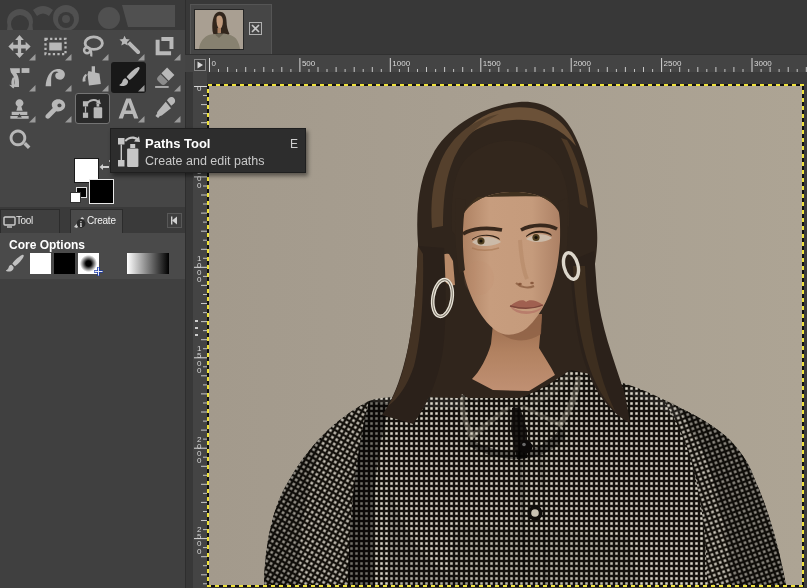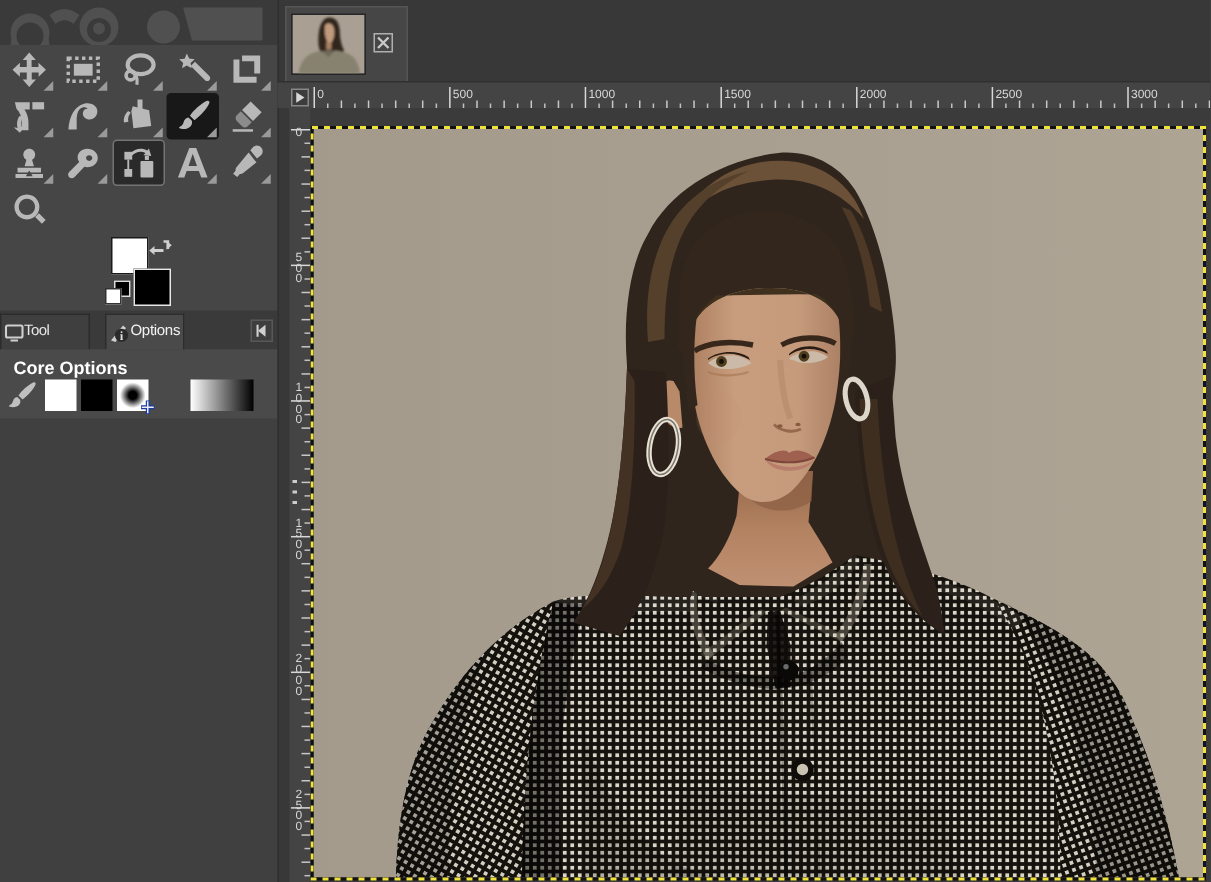--- a/index.html
+++ b/index.html
@@ -280,21 +280,21 @@
         <rect x="1" y="2" width="11" height="8" rx="1" fill="none" stroke="#cfcfcf" stroke-width="1.4"></rect>
         <path d="M4 12 h5" stroke="#cfcfcf" stroke-width="1.4"></path>
       </svg>
 <span style="margin-left:15px;letter-spacing:-0.4px">Tool Options</span></div>
 <div class="abs" style="left:70px;top:209px;width:53px;height:24px;background:#4a4a4a;border:1px solid #2c2c2c;border-bottom:none;box-sizing:border-box;color:#f2f2f2;font-size:10px;line-height:22px;">
 <svg style="position:absolute;left:1px;top:4px" width="15" height="15" viewBox="0 0 15 15">
         <path d="M2 13 L10 3 l2 1.6 L5 14 Z" fill="#cfcfcf"></path>
         <circle cx="9" cy="9.5" r="4.4" fill="#2a2a2a"></circle>
         <text x="9" y="12.6" font-size="8.5" font-weight="bold" fill="#dcdcdc" text-anchor="middle" font-family="Liberation Serif">i</text>
       </svg>
-<span style="margin-left:16px;letter-spacing:-0.2px">Options</span></div>
+<span style="margin-left:16px;letter-spacing:-0.2px">Create</span></div>
 <div class="abs" style="left:167px;top:213px;width:15px;height:15px;background:#3e3e3e;border:1px solid #585858;box-sizing:border-box">
       <svg style="display:block" width="13" height="13">
         <path d="M9 2.5 V10.5 L4 6.5 Z" fill="#d0d0d0"></path>
         <rect x="3" y="2.5" width="1.4" height="8" fill="#d0d0d0"></rect>
       </svg>
     </div>
 <div class="abs" style="left:0;top:233px;width:185px;height:46px;background:#4a4a4a"></div>
 <div class="abs" style="left:9px;top:238px;color:#fff;font-weight:bold;font-size:12px">Core Options</div>
 <svg class="abs" style="left:3px;top:253px" width="22" height="22" viewBox="0 0 24 24">
       <path d="M20.8 2.2 c-3.2 1.4 -8.2 5.8 -10.6 9.4 l2.9 2.9 c3.6 -2.4 8 -7.4 9.4 -10.6 c.6 -1.4 -.3 -2.3 -1.7 -1.7 Z M9.2 12.8 c-1.5 .3 -2.6 1.3 -3 2.8 c-.4 1.4 -1 2.3 -2.2 2.9 c-1 .5 -1 1 .1 1.4 c2.5 .8 5.3 .1 6.7 -1.7 c.9 -1.2 1 -2.5 .4 -3.6 Z" fill="#c0c0c0"></path>
@@ -506,12 +506,27 @@
 <div class="abs" style="left:207px;top:72px;width:600px;height:516px;background:#3b3b3b"></div>
 <svg class="abs" style="left:209px;top:86px" width="593" height="499" viewBox="0 0 593 499">
       <use href="#photo"></use>
     </svg>
 <svg class="abs" style="left:207px;top:84px" width="600" height="504">
       <g fill="none">
         <rect x="1" y="1" width="595" height="501" stroke="#111" stroke-width="2"></rect>
         <rect x="1" y="1" width="595" height="501" stroke="#efe23b" stroke-width="2" stroke-dasharray="4 4"></rect>
       </g>
     </svg>
+<div class="abs" style="left:110px;top:128px;width:196px;height:45px;background:#2d2d2d;border:1px solid #1f1f1f;box-sizing:border-box;box-shadow:2px 3px 4px rgba(0,0,0,0.45);z-index:50">
+<svg style="position:absolute;left:6px;top:5px" width="25" height="34" viewBox="0 0 25 34">
+<g fill="#c6c6c6">
+<rect x="1" y="4" width="6.5" height="6.5"></rect>
+<rect x="1" y="26" width="6.5" height="6.5"></rect>
+<rect x="3.6" y="10.5" width="1.4" height="15.5"></rect>
+<path d="M7.5 6.5 C 11 2 17 1.5 20.5 4 L 22 2.2 L 23 8 L 17 7.4 L 18.6 5.6 C 15.8 3.8 11.5 4.6 9 7.8 Z"></path>
+<rect x="13.2" y="10" width="5" height="4"></rect>
+<path d="M11 14.5 h9.5 c.5 0 .9 .4 .9 .9 v16.7 c0 .5 -.4 .9 -.9 .9 H11 c-.5 0 -.9 -.4 -.9 -.9 V15.4 c0 -.5 .4 -.9 .9 -.9 Z"></path>
+</g>
+      </svg>
+<div style="position:absolute;left:34px;top:7px;color:#fff;font-weight:bold;font-size:13px">Paths Tool</div>
+<div style="position:absolute;right:7px;top:8px;color:#cfcfcf;font-size:12px">E</div>
+<div style="position:absolute;left:34px;top:25px;color:#c9c9c9;font-size:12.5px">Create and edit paths</div>
+</div>
 </div>
 </body></html>

